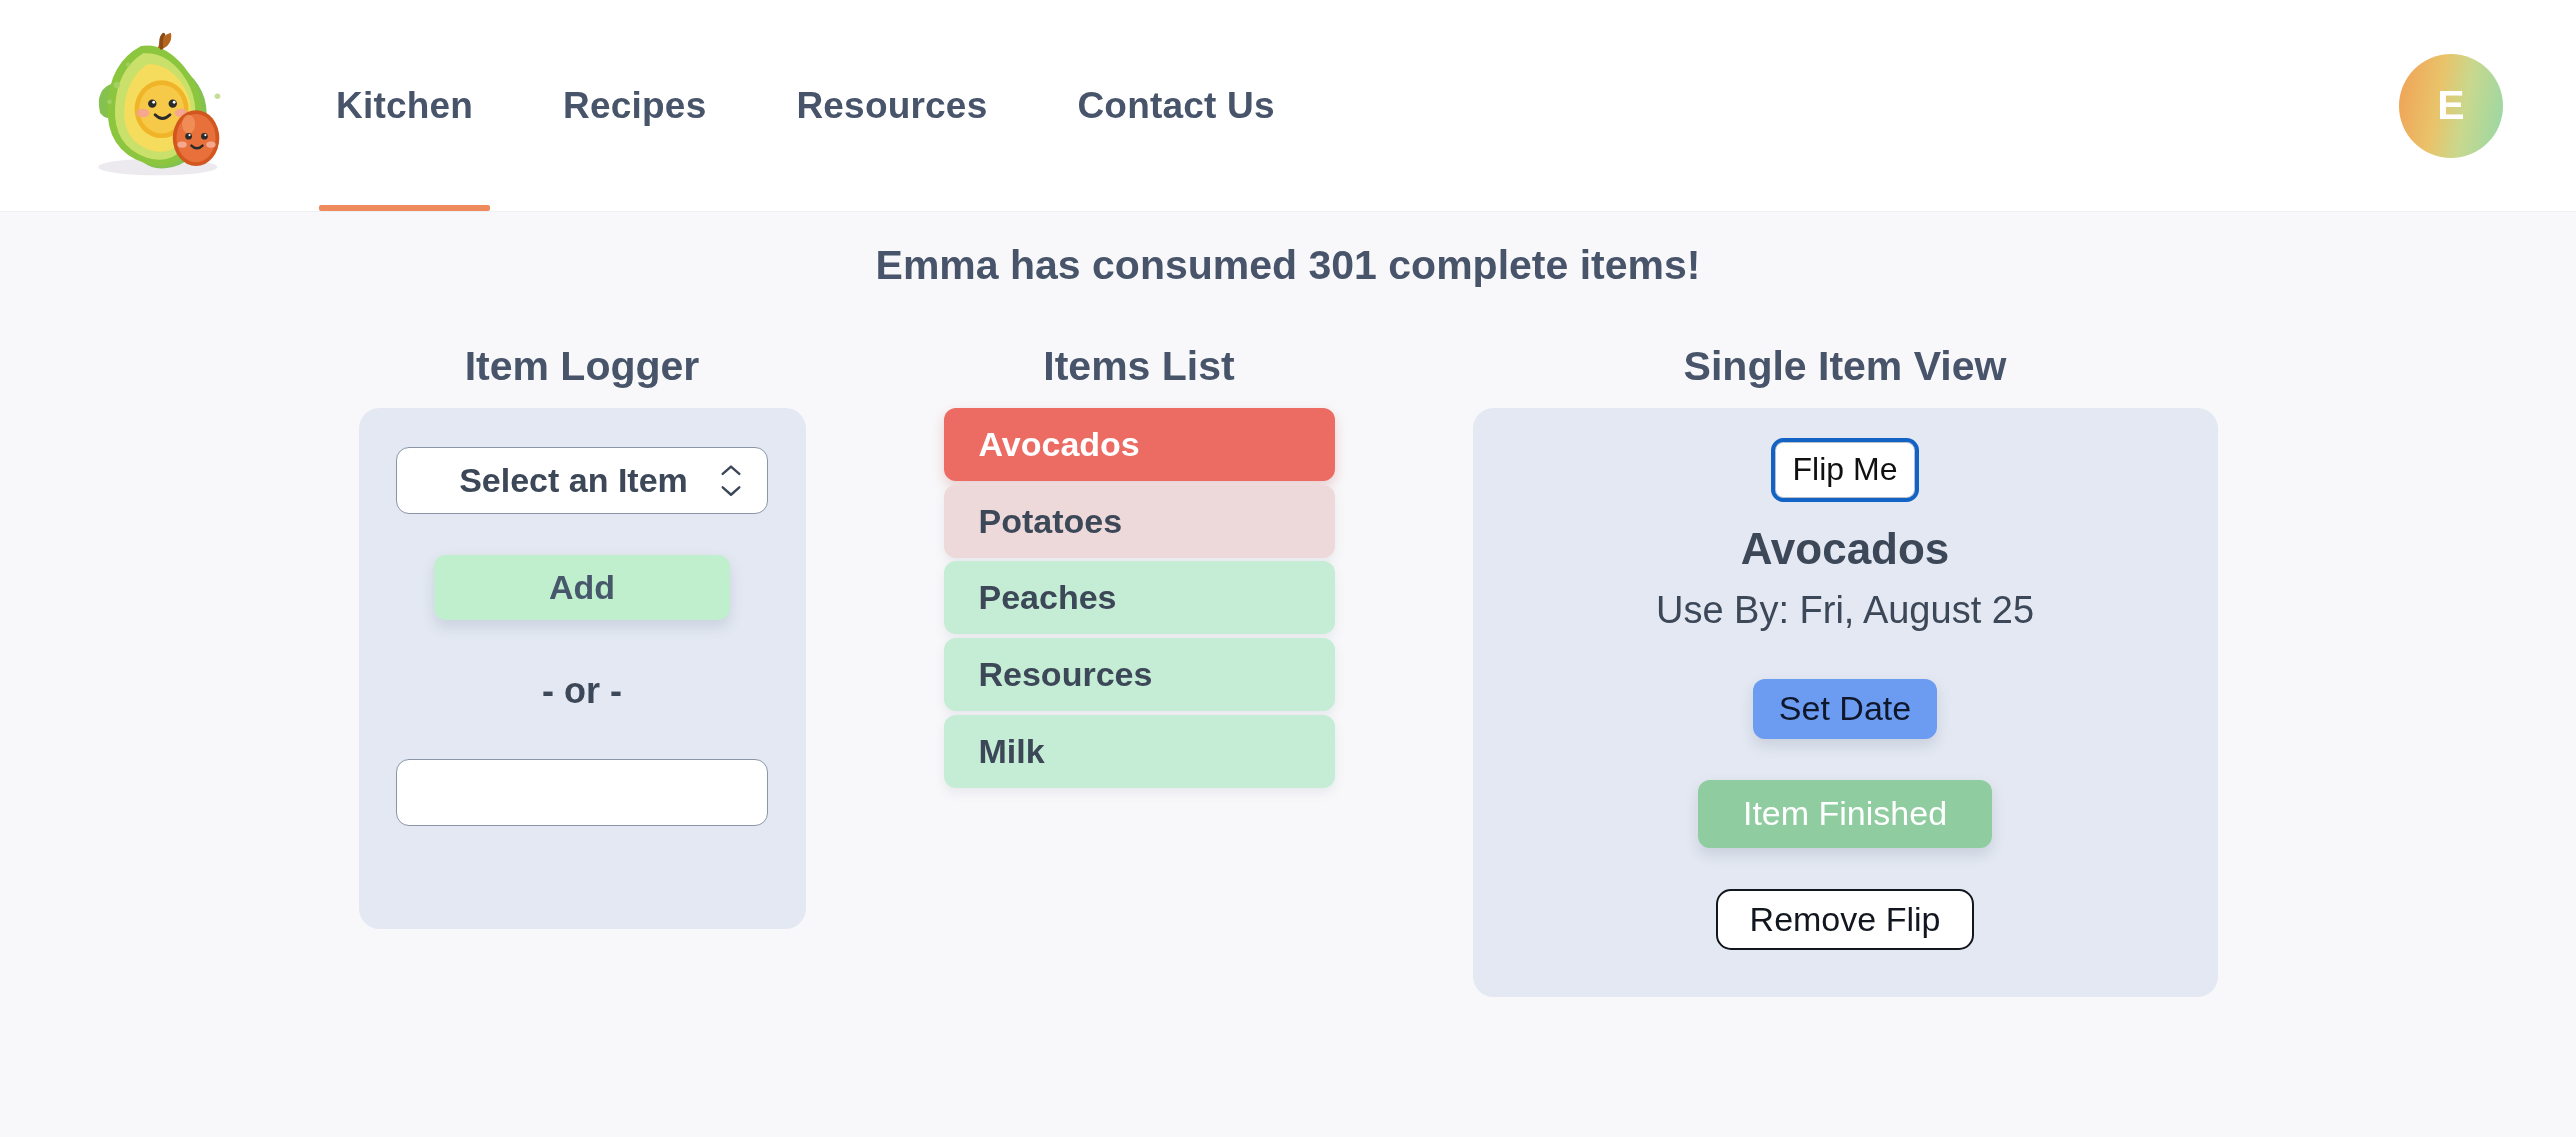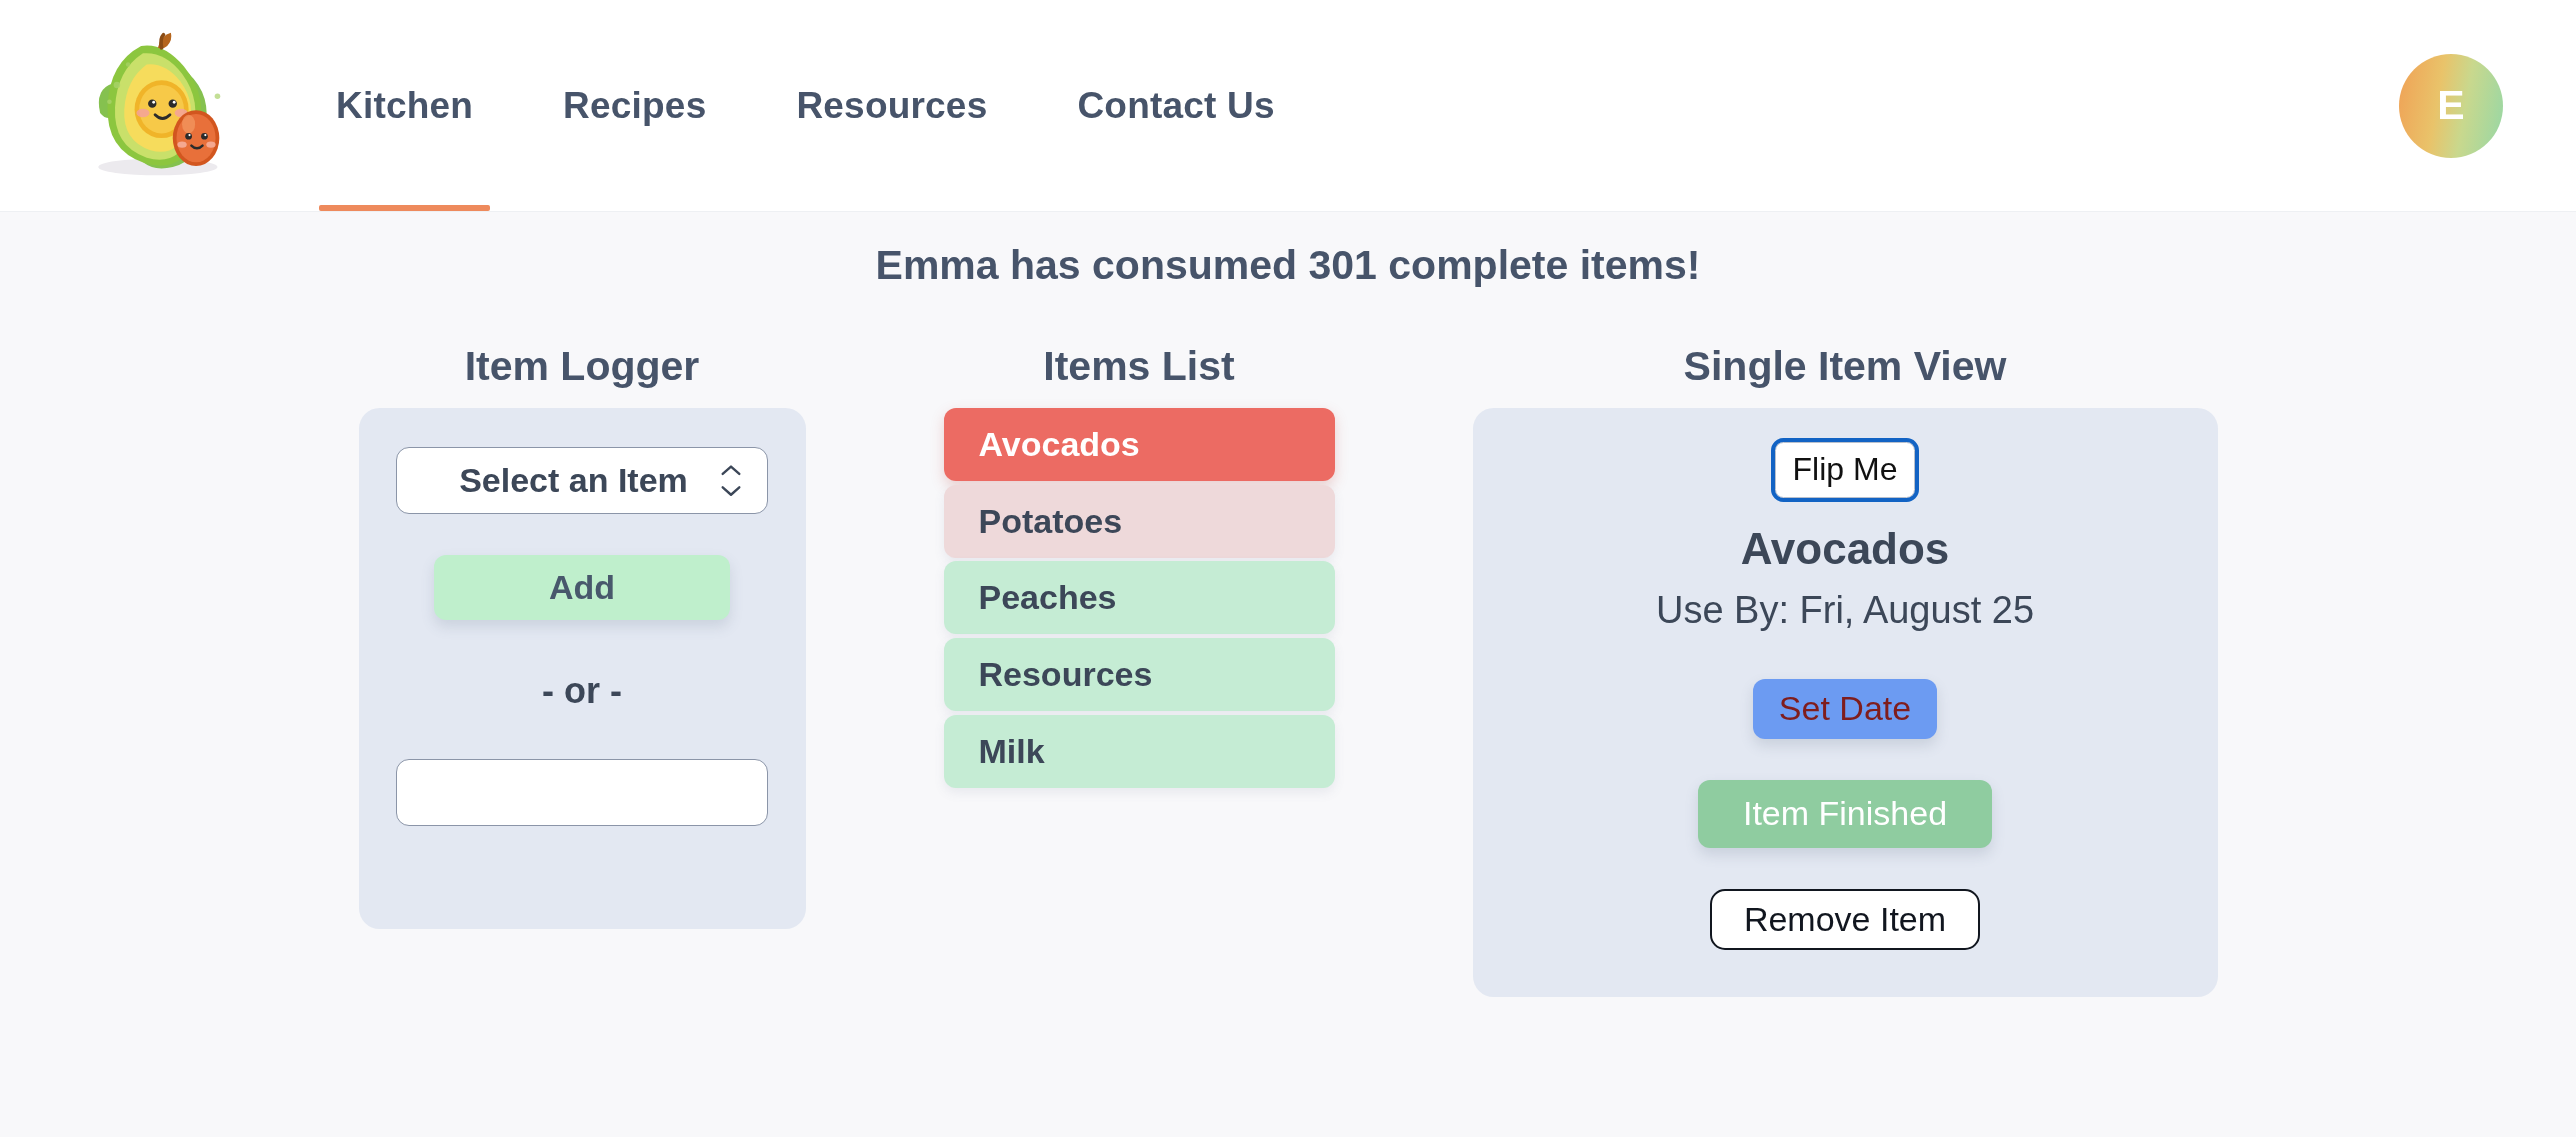--- a/index.html
+++ b/index.html
@@ -217,21 +217,21 @@
   }
   .set-date-btn{
     margin-top:47px;
     background:#6c9bf2;
     border:none;
     border-radius:12px;
     padding:0 26px;
     height:60px;
     font-family:inherit;
     font-size:34px;
-    color:#7f1d1d;
+    color:#0f172a;
     cursor:pointer;
     box-shadow:0 6.5px 13px rgba(90,105,130,0.18);
   }
   .finished-btn{
     margin-top:41px;
     background:#8fcca0;
     border:none;
     border-radius:12px;
     padding:0 45px;
     height:68px;
@@ -367,19 +367,19 @@
     </div>
 
     <div class="col col-single">
       <div class="col-title">Single Item View</div>
       <div class="single-card">
         <button class="flip-btn">Flip Me</button>
         <div class="item-name">Avocados</div>
         <div class="item-date">Use By: Fri, August 25</div>
         <button class="set-date-btn">Set Date</button>
         <button class="finished-btn">Item Finished</button>
-        <button class="remove-btn">Remove Item</button>
+        <button class="remove-btn">Remove Flip</button>
       </div>
     </div>
 
   </div>
 </div>
 
 
 </body></html>

